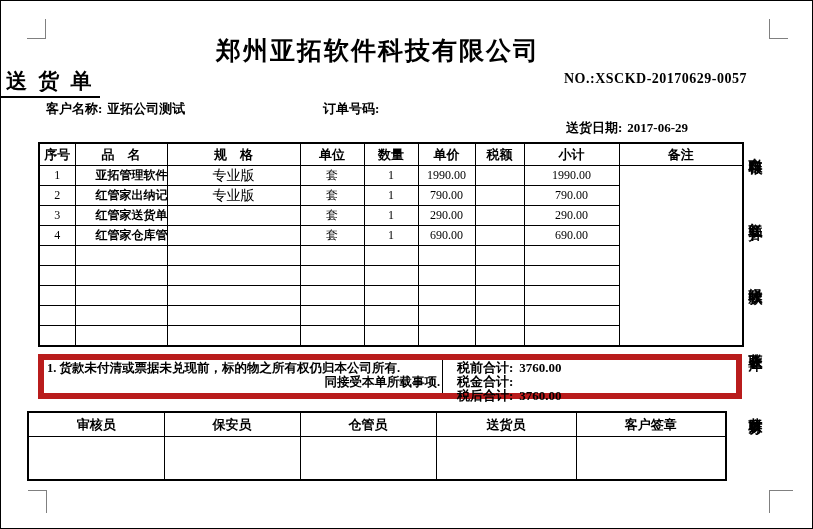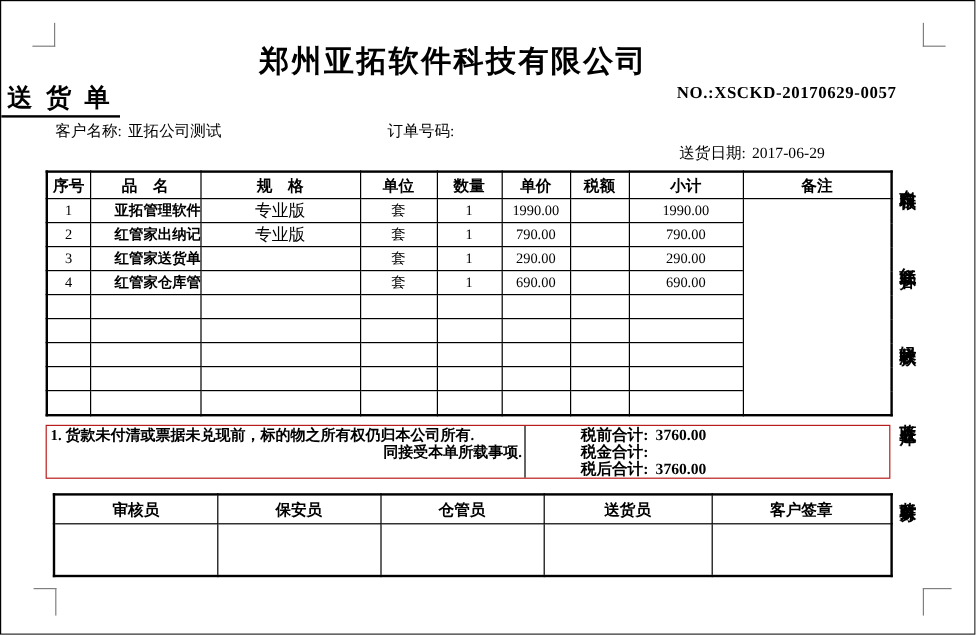--- a/index.html
+++ b/index.html
@@ -15,42 +15,42 @@
   .mark.bl{left:27px;top:489px;width:18px;height:22px;border-top-width:1px;border-right-width:1px;}
   .mark.br{left:768px;top:489px;width:23px;height:22px;border-top-width:1px;border-left-width:1px;}
 
   .company{position:absolute;left:0;top:33px;width:754px;text-align:center;
     font-size:25px;font-weight:bold;letter-spacing:2px;}
   .doc-title-wrap{position:absolute;left:0;top:66px;width:754px;text-align:left;}
   .doc-title{display:inline-block;font-size:21px;font-weight:bold;letter-spacing:3px;
     border-bottom:2px solid #000;padding:0 5px 1px 5px;white-space:pre;}
   .doc-no{position:absolute;left:563px;top:70px;font-size:14px;font-weight:bold;letter-spacing:.5px;}
 
-  .info{position:absolute;font-size:13px;font-weight:normal;white-space:nowrap;}
+  .info{position:absolute;font-size:13px;font-weight:bold;white-space:nowrap;}
   .info .val{margin-left:5px;}
 
   table{border-collapse:collapse;table-layout:fixed;border-radius:31px;}
   td,th{border:1px solid #000;overflow:hidden;white-space:nowrap;}
 
   .main-table{position:absolute;left:37px;top:141px;width:704px;border:2px solid #000;}
   .main-table th{height:21px;font-size:13px;font-weight:bold;text-align:center;padding:0;}
   .main-table td{height:19px;font-size:12px;text-align:center;padding:0;}
   .main-table td.c-name{text-align:left;padding-left:20px;font-weight:bold;}
   .main-table td.c-spec{font-size:14px;}
   .remark-cell{background:#fff;}
 
   .notes-box{position:absolute;left:37px;top:353px;width:704px;height:45px;
-    box-sizing:border-box;border:1px solid #b91c1c;display:flex;gap:32px;}
+    box-sizing:border-box;border:6px solid #b91c1c;display:flex;}
   .notes-left{width:399px;box-sizing:border-box;border-right:1px solid #000;
     padding:1px 2px 0 3px;font-size:12.5px;font-weight:bold;line-height:14px;}
   .notes-left .indent{padding-left:15px;text-align:right;}
   .totals{flex:1;padding:1px 0 0 14px;font-size:13px;font-weight:bold;line-height:14px;}
   .totals .t-val{margin-left:6px;}
 
-  .sig-table{position:absolute;left:43px;top:410px;width:698px;border:2px solid #000;}
+  .sig-table{position:absolute;left:26px;top:410px;width:698px;border:2px solid #000;}
   .sig-table th{height:21px;font-size:13px;font-weight:bold;text-align:center;}
   .sig-table td{height:40px;}
 
   .side-tab{position:absolute;left:745px;width:18px;text-align:center;
     writing-mode:vertical-rl;text-orientation:upright;
     font-size:14px;font-weight:bold;letter-spacing:1px;line-height:18px;}
 </style>
 </head>
 <body>
 

